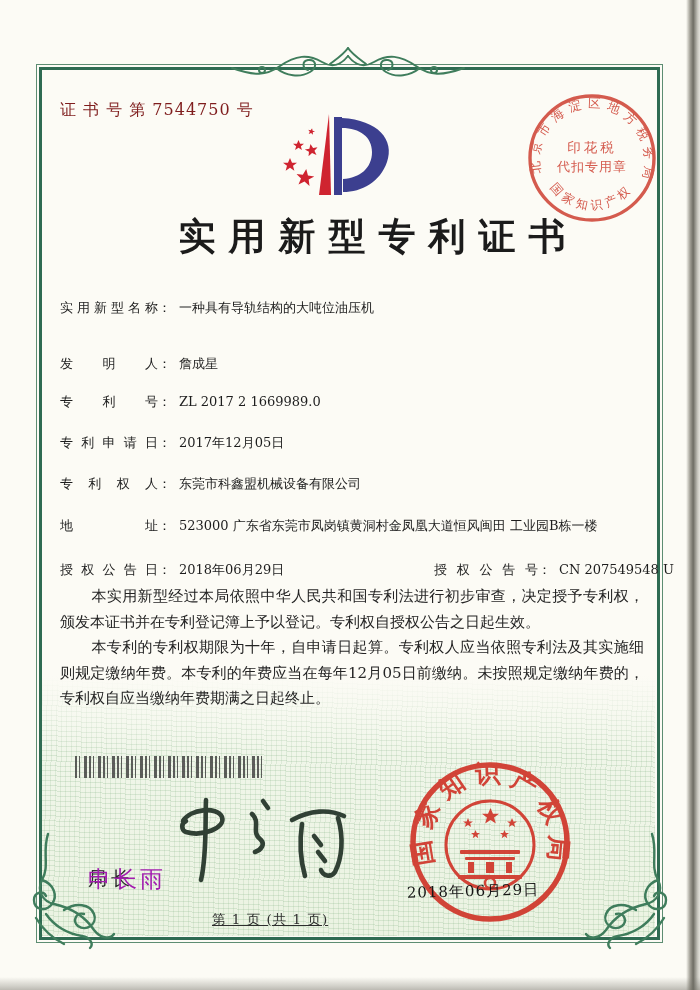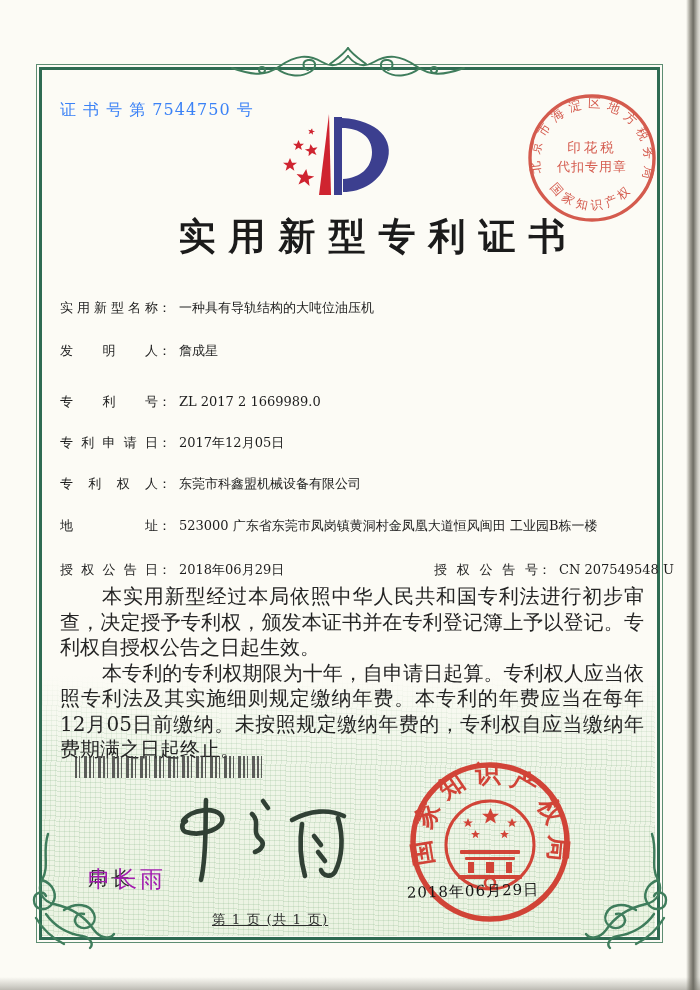--- a/index.html
+++ b/index.html
@@ -24,34 +24,34 @@
 
   
   .guilloche { left:42px; top:676px; width:613px; height:260px;
     background:
       linear-gradient(180deg, #fcfbf5 0%, rgba(252,251,245,0) 30%),
       repeating-linear-gradient(91deg, rgba(116,168,118,.16) 0 1px, rgba(0,0,0,0) 1px 5px),
       repeating-linear-gradient(2.5deg, rgba(116,168,118,.20) 0 1px, rgba(0,0,0,0) 1px 5px),
       linear-gradient(180deg, #f2f7ec 0%, #ebf3e2 100%);
   }
 
-  .cert-no { left:60px; top:100px; font-size:16px; letter-spacing:1px; color:#3b82f6; }
+  .cert-no { left:60px; top:100px; font-size:16px; letter-spacing:1px; color:#7f1d1d; }
 
   .title { left:0; top:212px; width:700px; text-align:center;
     font-size:37px; font-weight:600; letter-spacing:13px; text-indent:13px; color:#1b1b1b;margin-left:22px; }
 
   .row { left:60px; font-size:13px; line-height:24px; white-space:nowrap; }
   .flabel { display:inline-block; width:98px; text-align:justify; text-align-last:justify; color:#1d1d1d; }
   .colon { margin-right:8px; }
   .fvalue { color:#1d1d1d; }
   .fvalue.wrap { display:inline-block; width:454px; white-space:normal; vertical-align:top; }
   .row-right { left:374px; top:0; position:absolute; }
   .flabel.w5 { width:104px; }
 
-  .paras { left:60px; top:584px; width:584px; font-size:20px; line-height:25.5px;
+  .paras { left:60px; top:584px; width:584px; font-size:15px; line-height:25.5px;
     text-align:justify; color:#242424; }
   .paras p { margin:0; text-indent:2.1em; }
 
   .barcode { left:75px; top:756px; width:188px; height:22px; opacity:.82;
     background:repeating-linear-gradient(90deg,
       #3c3c3c 0 2px, rgba(0,0,0,0) 2px 4px,
       #3c3c3c 4px 5px, rgba(0,0,0,0) 5px 9px,
       #3c3c3c 9px 12px, rgba(0,0,0,0) 12px 14px); }
 
   .director-title { left:88px; top:826px; font-size:19px; letter-spacing:4px; color:#2a2a2a;margin-top:40px; }
@@ -150,21 +150,21 @@
     <use href="#st" x="24" y="71" width="18" height="18" transform="rotate(8 33 80)"></use>
   </g>
 </svg>
 
 <div class="abs title">实用新型专利证书</div>
 
 <div class="abs row" style="top:296px">
   <span class="flabel">实用新型名称</span><span class="colon">：</span><span class="fvalue">一种具有导轨结构的大吨位油压机</span>
 </div>
 
-<div class="abs row" style="top:339px">
+<div class="abs row" style="top:352px">
   <span class="flabel">发明人</span><span class="colon">：</span><span class="fvalue">詹成星</span>
 </div>
 
 <div class="abs row" style="top:390px">
   <span class="flabel">专利号</span><span class="colon">：</span><span class="fvalue">ZL 2017 2 1669989.0</span>
 </div>
 
 <div class="abs row" style="top:431px">
   <span class="flabel">专利申请日</span><span class="colon">：</span><span class="fvalue">2017年12月05日</span>
 </div>

